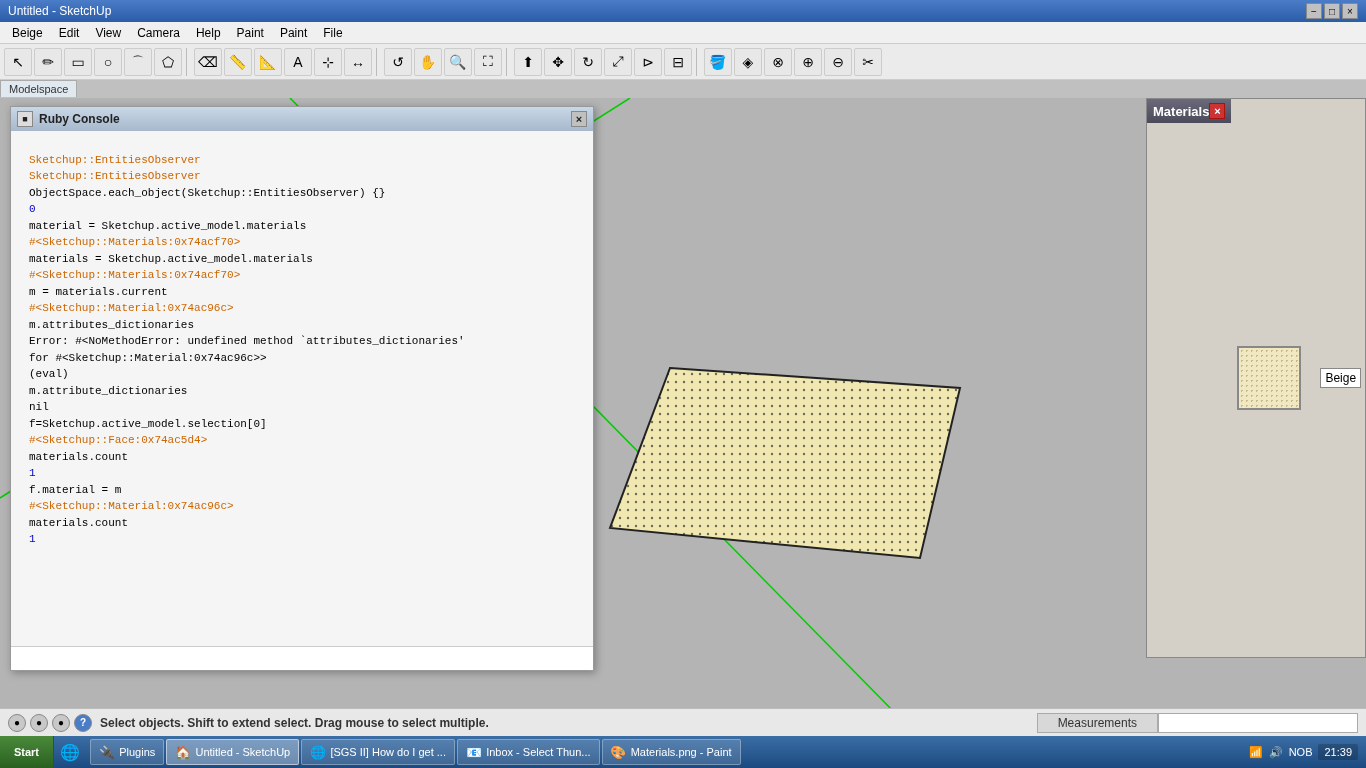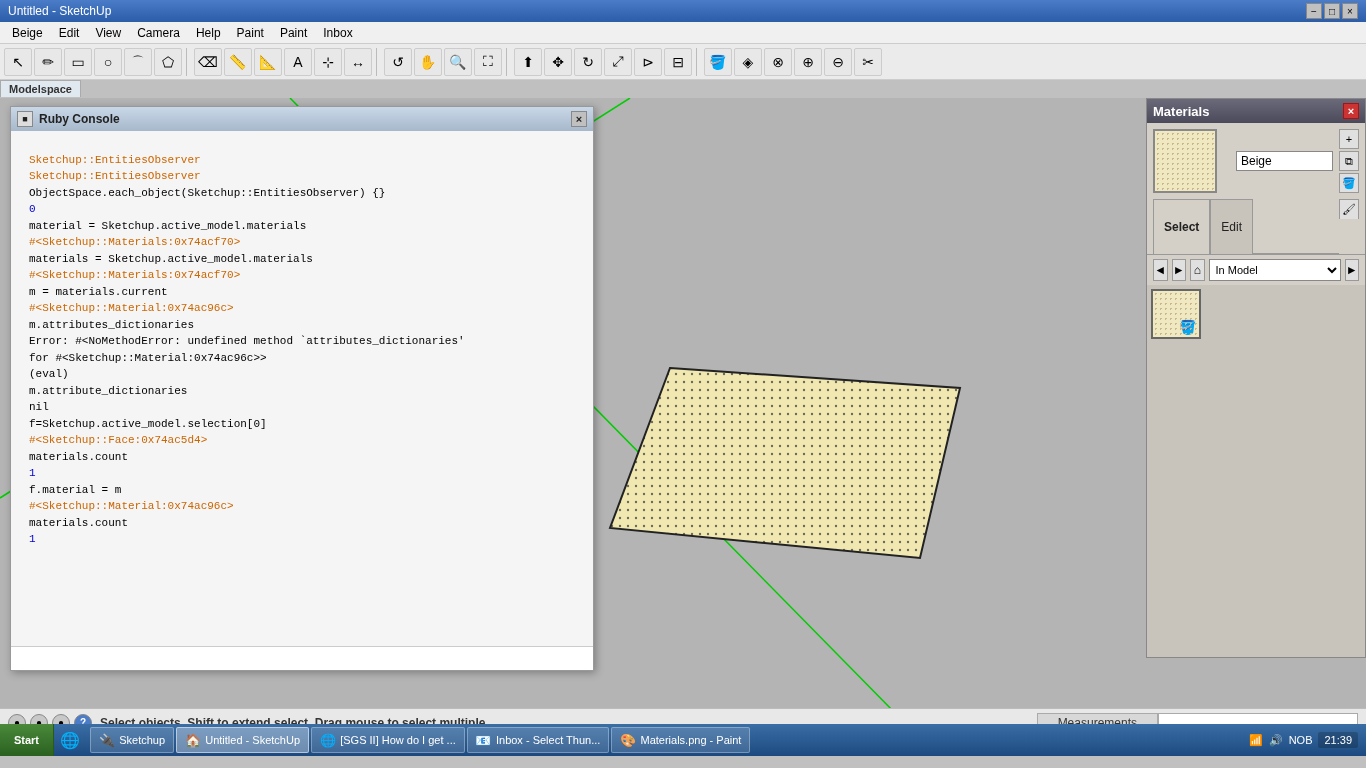--- a/index.html
+++ b/index.html
@@ -37,21 +37,21 @@
       width: 28px; height: 28px; display: inline-flex; align-items: center; justify-content: center;
       background: #e8e8e8; border: 1px solid #ccc; cursor: pointer; font-size: 14px;
       border-radius: 2px;
     }
     .tool-separator { width: 4px; height: 28px; border-left: 1px solid #bbb; margin: 0 2px; }
 
     
     #modelspace-tab {
       position: absolute; top: 80px; left: 0;
       background: #e0e8f0; border: 1px solid #aaa; border-bottom: none;
-      padding: 2px 8px; font-size: 11px; color: #333; cursor: pointer; font-weight: bold;
+      padding: 2px 8px; font-size: 11px; color: #333; cursor: pointer;
     }
 
     
     #main-area {
       position: absolute; top: 80px; left: 0; right: 0; bottom: 32px;
       display: flex;
     }
 
     
     #ruby-console {
@@ -69,23 +69,23 @@
     }
     #ruby-console-close {
       width: 16px; height: 16px; background: #c0c0c0; border: 1px solid #888;
       display: flex; align-items: center; justify-content: center; font-size: 11px; cursor: pointer;
     }
     #ruby-console-icon {
       width: 16px; height: 16px; background: #ddd; border: 1px solid #888; margin-right: 6px;
       display: flex; align-items: center; justify-content: center; font-size: 9px;
     }
     #ruby-output {
-      flex: 1; overflow-y: auto; padding: 4px 10px;
+      flex: 1; overflow-y: auto; padding: 4px 18px;
       font-family: 'Courier New', monospace; font-size: 11px; line-height: 1.5;
-      color: #000; white-space: pre-wrap; background: #f5f5f5; margin-left: 8px;
+      color: #000; white-space: pre-wrap; background: #f5f5f5;
     }
     #ruby-output .orange { color: #cc6600; }
     #ruby-output .blue { color: #0000cc; }
     #ruby-input-area {
       height: 24px; border-top: 1px solid #ccc; display: flex;
     }
     #ruby-input {
       flex: 1; border: none; outline: none; padding: 2px 4px;
       font-family: 'Courier New', monospace; font-size: 11px; background: white;
     }
@@ -93,21 +93,21 @@
     
     #viewport {
       position: absolute; top: 0; left: 0; right: 0; bottom: 0;
       background: #b8b8b8;
     }
 
     
     #materials-panel {
       position: absolute; top: 0; right: 0; width: 220px; height: 560px;
       background: #d4d0c8; border: 1px solid #888;
-      display: flex; flex-direction: column;
+      display: flex; flex-direction: row;
     }
     #materials-titlebar {
       background: linear-gradient(to bottom, #6a6a7a, #4a4a5a);
       height: 24px; display: flex; align-items: center; justify-content: space-between;
       padding: 0 6px; color: white; font-size: 13px; font-weight: bold;
     }
     #materials-close {
       width: 16px; height: 16px; background: #cc3333; border: 1px solid #aa1111;
       display: flex; align-items: center; justify-content: center; font-size: 11px; color: white; cursor: pointer;
     }
@@ -240,21 +240,21 @@
 </div>
 
 <div id="menu-bar">
   <span class="menu-item">Beige</span>
   <span class="menu-item">Edit</span>
   <span class="menu-item">View</span>
   <span class="menu-item">Camera</span>
   <span class="menu-item">Help</span>
   <span class="menu-item">Paint</span>
   <span class="menu-item">Paint</span>
-  <span class="menu-item">Inbox</span>
+  <span class="menu-item">File</span>
 </div>
 
 <div id="toolbar">
   <span class="tool-btn" title="Select">↖</span>
   <span class="tool-btn" title="Pencil">✏</span>
   <span class="tool-btn" title="Rectangle">▭</span>
   <span class="tool-btn" title="Circle">○</span>
   <span class="tool-btn" title="Arc" style="font-size:13px;">⌒</span>
   <span class="tool-btn" title="Polygon">⬠</span>
   <span class="tool-separator"></span>
@@ -409,33 +409,33 @@
     <span class="status-icon" style="background:#c8c8c8;width:18px;height:18px;border-radius:50%;font-size:10px;display:flex;align-items:center;justify-content:center;">●</span>
     <span class="status-icon" style="background:#4a7cc7;color:white;width:18px;height:18px;border-radius:50%;font-size:10px;display:flex;align-items:center;justify-content:center;font-weight:bold;">?</span>
   </div>
   <span id="status-text">Select objects. Shift to extend select. Drag mouse to select multiple.</span>
   <div id="measurements-area" style="display:flex;align-items:center;margin-left:auto;">
     <span id="measurements-label" style="background:#d8d8d8;border:1px solid #aaa;padding:2px 20px;font-size:12px;">Measurements</span>
     <div style="width:200px;height:20px;background:white;border:1px solid #aaa;"></div>
   </div>
 </div>
 
-<div id="taskbar" style="position:absolute;bottom:12px;left:0;right:0;height:32px;background:linear-gradient(to bottom,#3a6ea5,#1c4a80);display:flex;align-items:center;z-index:100;">
+<div id="taskbar" style="position:absolute;bottom:0;left:0;right:0;height:32px;background:linear-gradient(to bottom,#3a6ea5,#1c4a80);display:flex;align-items:center;z-index:100;">
   <div id="start-btn" style="width:54px;height:32px;background:linear-gradient(to bottom,#4a8a3a,#2a6020);border-right:1px solid #2a5a1a;display:flex;align-items:center;justify-content:center;cursor:pointer;color:white;font-size:11px;font-weight:bold;">
     <span>Start</span>
   </div>
 
   <div style="width:24px;height:32px;display:flex;align-items:center;justify-content:center;margin:0 4px;">
     <span style="color:#4a9af0;font-size:16px;">🌐</span>
   </div>
 
   <div id="taskbar-items" style="display:flex;gap:2px;padding:2px 4px;flex:1;">
     <div class="taskbar-item" style="height:26px;padding:0 8px;background:rgba(255,255,255,0.15);border:1px solid rgba(255,255,255,0.3);display:flex;align-items:center;gap:4px;color:white;font-size:11px;cursor:pointer;border-radius:2px;">
       <span style="font-size:13px;">🔌</span>
-      <span>Sketchup</span>
+      <span>Plugins</span>
     </div>
     <div class="taskbar-item active" style="height:26px;padding:0 8px;background:rgba(255,255,255,0.35);border:1px solid rgba(255,255,255,0.5);display:flex;align-items:center;gap:4px;color:white;font-size:11px;cursor:pointer;border-radius:2px;">
       <span style="font-size:13px;">🏠</span>
       <span>Untitled - SketchUp</span>
     </div>
     <div class="taskbar-item" style="height:26px;padding:0 8px;background:rgba(255,255,255,0.15);border:1px solid rgba(255,255,255,0.3);display:flex;align-items:center;gap:4px;color:white;font-size:11px;cursor:pointer;border-radius:2px;">
       <span style="font-size:13px;">🌐</span>
       <span>[SGS II] How do I get ...</span>
     </div>
     <div class="taskbar-item" style="height:26px;padding:0 8px;background:rgba(255,255,255,0.15);border:1px solid rgba(255,255,255,0.3);display:flex;align-items:center;gap:4px;color:white;font-size:11px;cursor:pointer;border-radius:2px;">

